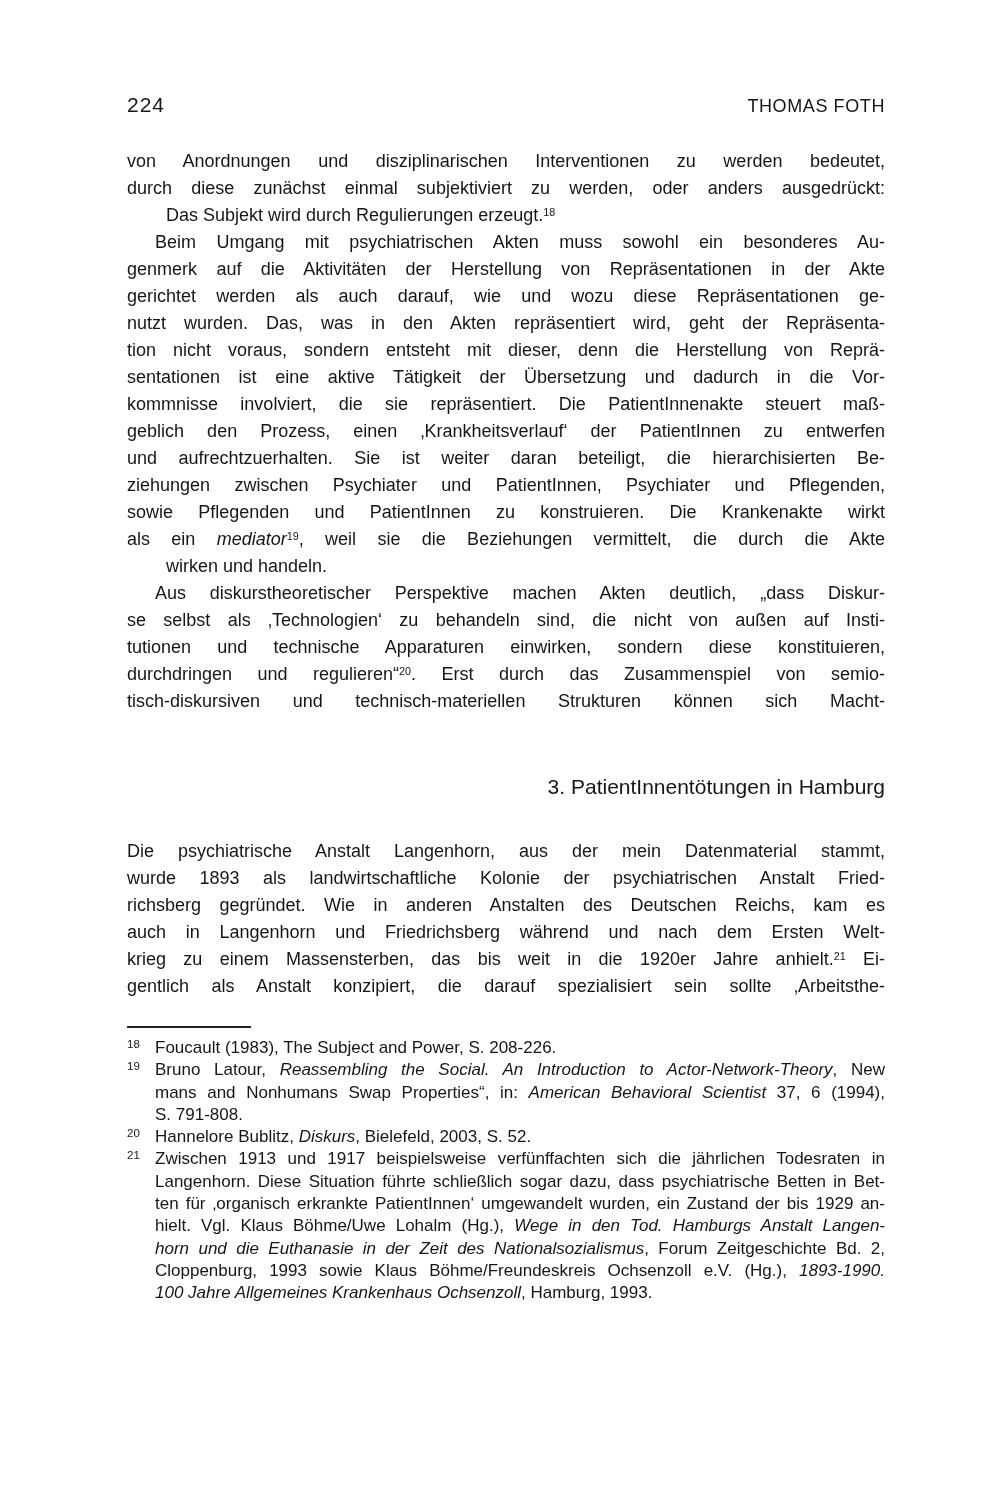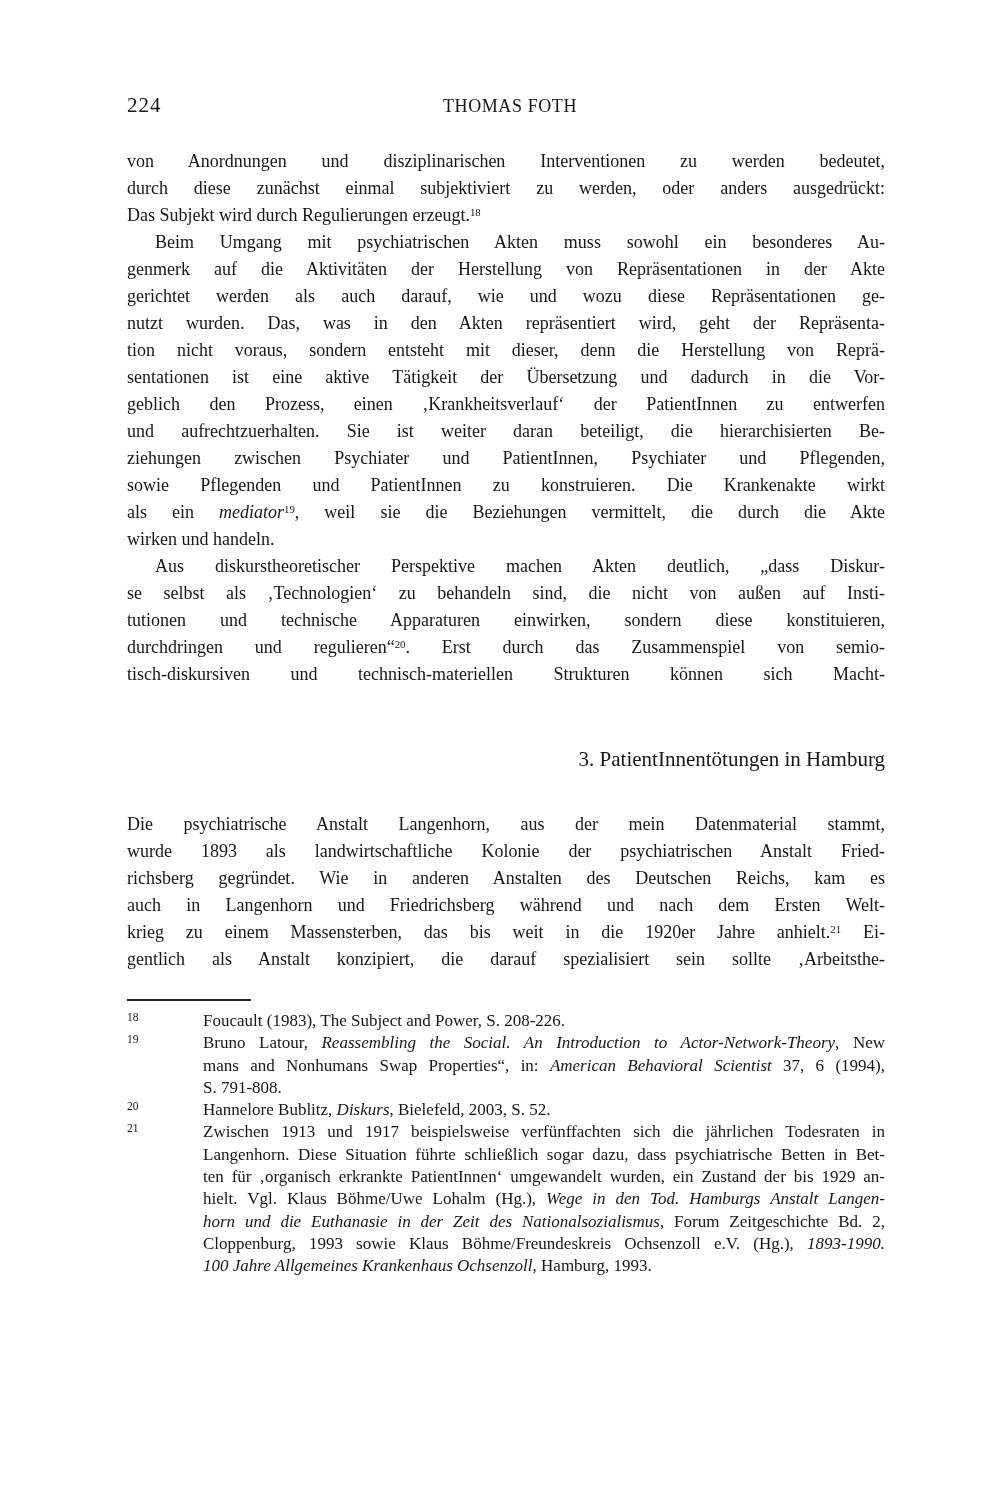--- a/index.html
+++ b/index.html
@@ -5,21 +5,21 @@
   html, body {
     margin: 0;
     padding: 0;
     background: #ffffff;
   }
   .page {
     position: relative;
     width: 1000px;
     height: 1502px;
     background: #ffffff;
-    font-family: Liberation Serif, serif;
+    font-family: Liberation Sans, sans-serif;
     color: #161616;
     overflow: hidden;
   }
   .content {
     position: absolute;
     left: 127px;
     top: 93px;
     width: 758px;
   }
   .running-header {
@@ -32,32 +32,33 @@
     left: 0;
     top: 0;
     font-size: 21px;
     letter-spacing: 1px;
   }
   .running-head {
     position: absolute;
     left: 8px;
     right: 0;
     top: 3px;
-    text-align: center;
+    text-align: right;
     font-size: 18px;
     letter-spacing: 0.6px;
   }
   .line {
     font-size: 18px;
     line-height: 27px;
     text-align: justify;
     text-align-last: justify;
   }
   .line.last {
     text-align-last: left;
+    margin-left: 39px;
   }
   .line.indent {
     text-indent: 28px;
   }
   .heading {
     font-size: 21px;
     line-height: 27px;
     text-align: right;
     margin-top: 58px;
     margin-bottom: 38px;
@@ -87,21 +88,20 @@
     top: -4px;
   }
   .fn-lines {
     flex: 1;
     min-width: 0;
   }
   .fn-line {
     line-height: 22.3px;
     text-align: justify;
     text-align-last: justify;
-    margin-left: 48px;
   }
   .fn-line.last {
     text-align-last: left;
   }
 </style>
 </head>
 <body>
 
 <div class="page">
   <div class="content">
@@ -117,20 +117,21 @@
           <div class="line">durch diese zunächst einmal subjektiviert zu werden, oder anders ausgedrückt:</div>
           <div class="line last">Das Subjekt wird durch Regulierungen erzeugt.<sup>18</sup></div>
         </div>
         <div class="paragraph">
           <div class="line indent">Beim Umgang mit psychiatrischen Akten muss sowohl ein besonderes Au-</div>
           <div class="line">genmerk auf die Aktivitäten der Herstellung von Repräsentationen in der Akte</div>
           <div class="line">gerichtet werden als auch darauf, wie und wozu diese Repräsentationen ge-</div>
           <div class="line">nutzt wurden. Das, was in den Akten repräsentiert wird, geht der Repräsenta-</div>
           <div class="line">tion nicht voraus, sondern entsteht mit dieser, denn die Herstellung von Reprä-</div>
           <div class="line">sentationen ist eine aktive Tätigkeit der Übersetzung und dadurch in die Vor-</div>
+          <div class="line">kommnisse involviert, die sie repräsentiert. Die PatientInnenakte steuert maß-</div>
           <div class="line">geblich den Prozess, einen ‚Krankheitsverlauf‘ der PatientInnen zu entwerfen</div>
           <div class="line">und aufrechtzuerhalten. Sie ist weiter daran beteiligt, die hierarchisierten Be-</div>
           <div class="line">ziehungen zwischen Psychiater und PatientInnen, Psychiater und Pflegenden,</div>
           <div class="line">sowie Pflegenden und PatientInnen zu konstruieren. Die Krankenakte wirkt</div>
           <div class="line">als ein <i>mediator</i><sup>19</sup>, weil sie die Beziehungen vermittelt, die durch die Akte</div>
           <div class="line last">wirken und handeln.</div>
         </div>
         <div class="paragraph">
           <div class="line indent">Aus diskurstheoretischer Perspektive machen Akten deutlich, „dass Diskur-</div>
           <div class="line">se selbst als ‚Technologien‘ zu behandeln sind, die nicht von außen auf Insti-</div>

